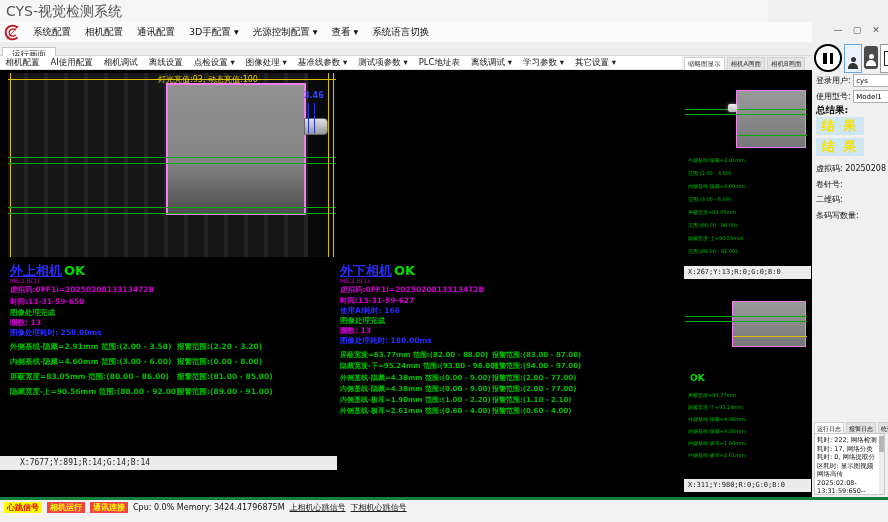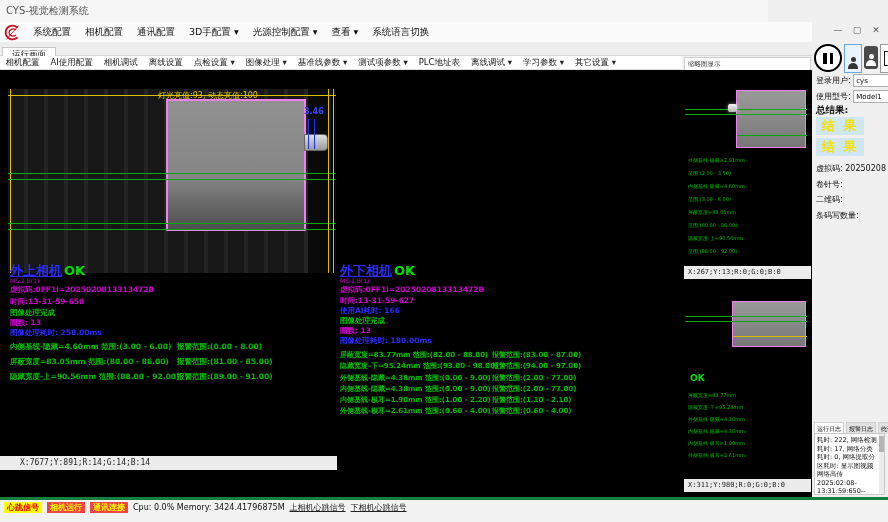--- a/index.html
+++ b/index.html
@@ -1,36 +1,36 @@
 <!DOCTYPE html>
 <html><head>
 <meta charset="utf-8">
 <title>CYS</title>
 <style>
   html,body{margin:0;padding:0;background:#888;}
   #app{position:relative;width:888px;height:522px;background:#f0f0f0;overflow:hidden;
        font-family:"DejaVu Sans",sans-serif;-webkit-font-smoothing:antialiased;}
   .abs{position:absolute;}
   
-  .titlebar{left:0;top:0;width:768px;height:22px;background:#f6f6f6;font-size:10px;color:#555;
+  .titlebar{left:0;top:0;width:768px;height:22px;background:#f6f6f6;font-size:14px;color:#555;
             line-height:22px;padding-left:6px;box-sizing:border-box;}
   .winctrl{right:6px;top:25px;display:flex;gap:7px;z-index:9;}
   .winctrl span{font-size:9px;color:#555;width:12px;text-align:center;cursor:default;}
   .menubar{left:0;top:22px;width:812px;height:20px;background:#fbfbfb;border-bottom:1px solid #e3e3e3;
            display:flex;align-items:center;}
   .logo{width:17px;height:17px;margin:0 5px 0 4px;}
   .menu{display:flex;}
   .mitem{font-size:9.5px;color:#111;padding:0 7px;line-height:20px;white-space:nowrap;cursor:default;}
   .tabrow{left:0;top:42px;width:888px;height:14px;background:#eeeeee;border-bottom:1px solid #d8d8d8;box-sizing:border-box;}
   .runtab{display:inline-block;margin-left:2px;padding:0 9px;background:#ffffff;border:1px solid #c8c8c8;
           border-bottom:none;font-size:8.5px;line-height:13px;color:#222;}
   .toolbar2{left:0;top:56px;width:682px;height:14px;background:#ffffff;border-bottom:1px solid #e0e0e0;
             display:flex;box-sizing:border-box;}
   .titem{font-size:8.5px;color:#222;padding:0 5.5px;line-height:13px;white-space:nowrap;cursor:default;}
-  .thumbtabs{left:684px;top:56px;width:127px;height:14px;background:#eeeeee;display:flex;gap:2px;padding-top:1px;box-sizing:border-box;flex-direction:column;}
+  .thumbtabs{left:684px;top:56px;width:127px;height:14px;background:#eeeeee;display:flex;gap:2px;padding-top:1px;box-sizing:border-box;}
   .ttab{font-size:6.5px;line-height:12px;padding:0 3px;background:#e4e4e4;border:1px solid #cfcfcf;border-bottom:none;color:#333;white-space:nowrap;}
   .ttab.sel{background:#fff;}
   
   .main{left:0;top:70px;width:812px;height:427px;background:#000;overflow:hidden;}
   .imgarea{overflow:hidden;background:#141414;}
   .stripesL{background:repeating-linear-gradient(90deg,#171717 0 16px,#242424 16px 20px);}
   .stripesM{background:repeating-linear-gradient(0deg,#0d0d0d 0 7px,#151515 7px 9px);}
   .hline{position:absolute;height:1px;}
   .vline{position:absolute;width:1px;}
   .g{background:#00aa00;} .yl{background:#d8c000;} .bl{background:#2233ee;} .or{background:#b05a20;width:2px;}
@@ -151,21 +151,21 @@
     </div>
 
   <div class="abs thumbtabs">
     <span class="ttab sel">缩略图显示</span>
     <span class="ttab">相机A画面</span>
     <span class="ttab">相机B画面</span>
   </div>
 
   <div class="abs main">
 
-    <div class="abs imgarea stripesL" style="left:8px;top:19px;width:328px;height:184px;">
+    <div class="abs imgarea stripesL" style="left:8px;top:3px;width:328px;height:184px;">
       <div class="abs" style="left:300px;top:0;width:28px;height:184px;background:#0a0a0a;"></div>
       <div class="vline yl" style="left:2px;top:0;height:184px;"></div>
       <div class="hline yl" style="left:0;top:6px;width:328px;"></div>
       <div class="film" style="left:158px;top:10px;width:140px;height:132px;"></div>
       <div class="tabblob" style="left:296px;top:45px;width:22px;height:15px;"></div>
       <div class="hline g" style="left:0;top:84px;width:328px;"></div>
       <div class="hline g" style="left:0;top:90px;width:328px;"></div>
       <div class="hline g" style="left:0;top:134px;width:328px;"></div>
       <div class="hline g" style="left:0;top:140px;width:328px;"></div>
       <div class="vline bl" style="left:300px;top:30px;height:30px;"></div>
@@ -181,20 +181,24 @@
         <span>外上相机</span><span class="vok">OK</span>
       </div>
       <div class="sub" style="left:0;top:207px;">MS:2.B(1)</div>
       <div class="mag" style="left:0;top:215px;">虚拟码:0FF1i=2025020813313472B</div>
       <div class="mag" style="left:0;top:227px;">时间:13-31-59-650</div>
       <div class="grn" style="left:0;top:238px;">图像处理完成</div>
       <div class="mag" style="left:0;top:248px;">圈数: 13</div>
       <div class="blu" style="left:0;top:258px;">图像处理耗时: 258.00ms</div>
       <div class="meas rows-left" style="left:0;top:272px;">
           <div class="mrow">
+          <span class="mtext">外侧基线-隐藏=2.91mm 范围:(2.00 - 3.50)</span>
+          <span class="malarm">报警范围:(2.20 - 3.20)</span>
+        </div>
+          <div class="mrow">
           <span class="mtext">内侧基线-隐藏=4.60mm 范围:(3.00 - 6.00)</span>
           <span class="malarm">报警范围:(0.00 - 8.00)</span>
         </div>
           <div class="mrow">
           <span class="mtext">屏蔽宽度=83.05mm 范围:(80.00 - 86.00)</span>
           <span class="malarm">报警范围:(81.00 - 85.00)</span>
         </div>
           <div class="mrow">
           <span class="mtext">隐藏宽度-上=90.56mm 范围:(88.00 - 92.00)</span>
           <span class="malarm">报警范围:(89.00 - 91.00)</span>

